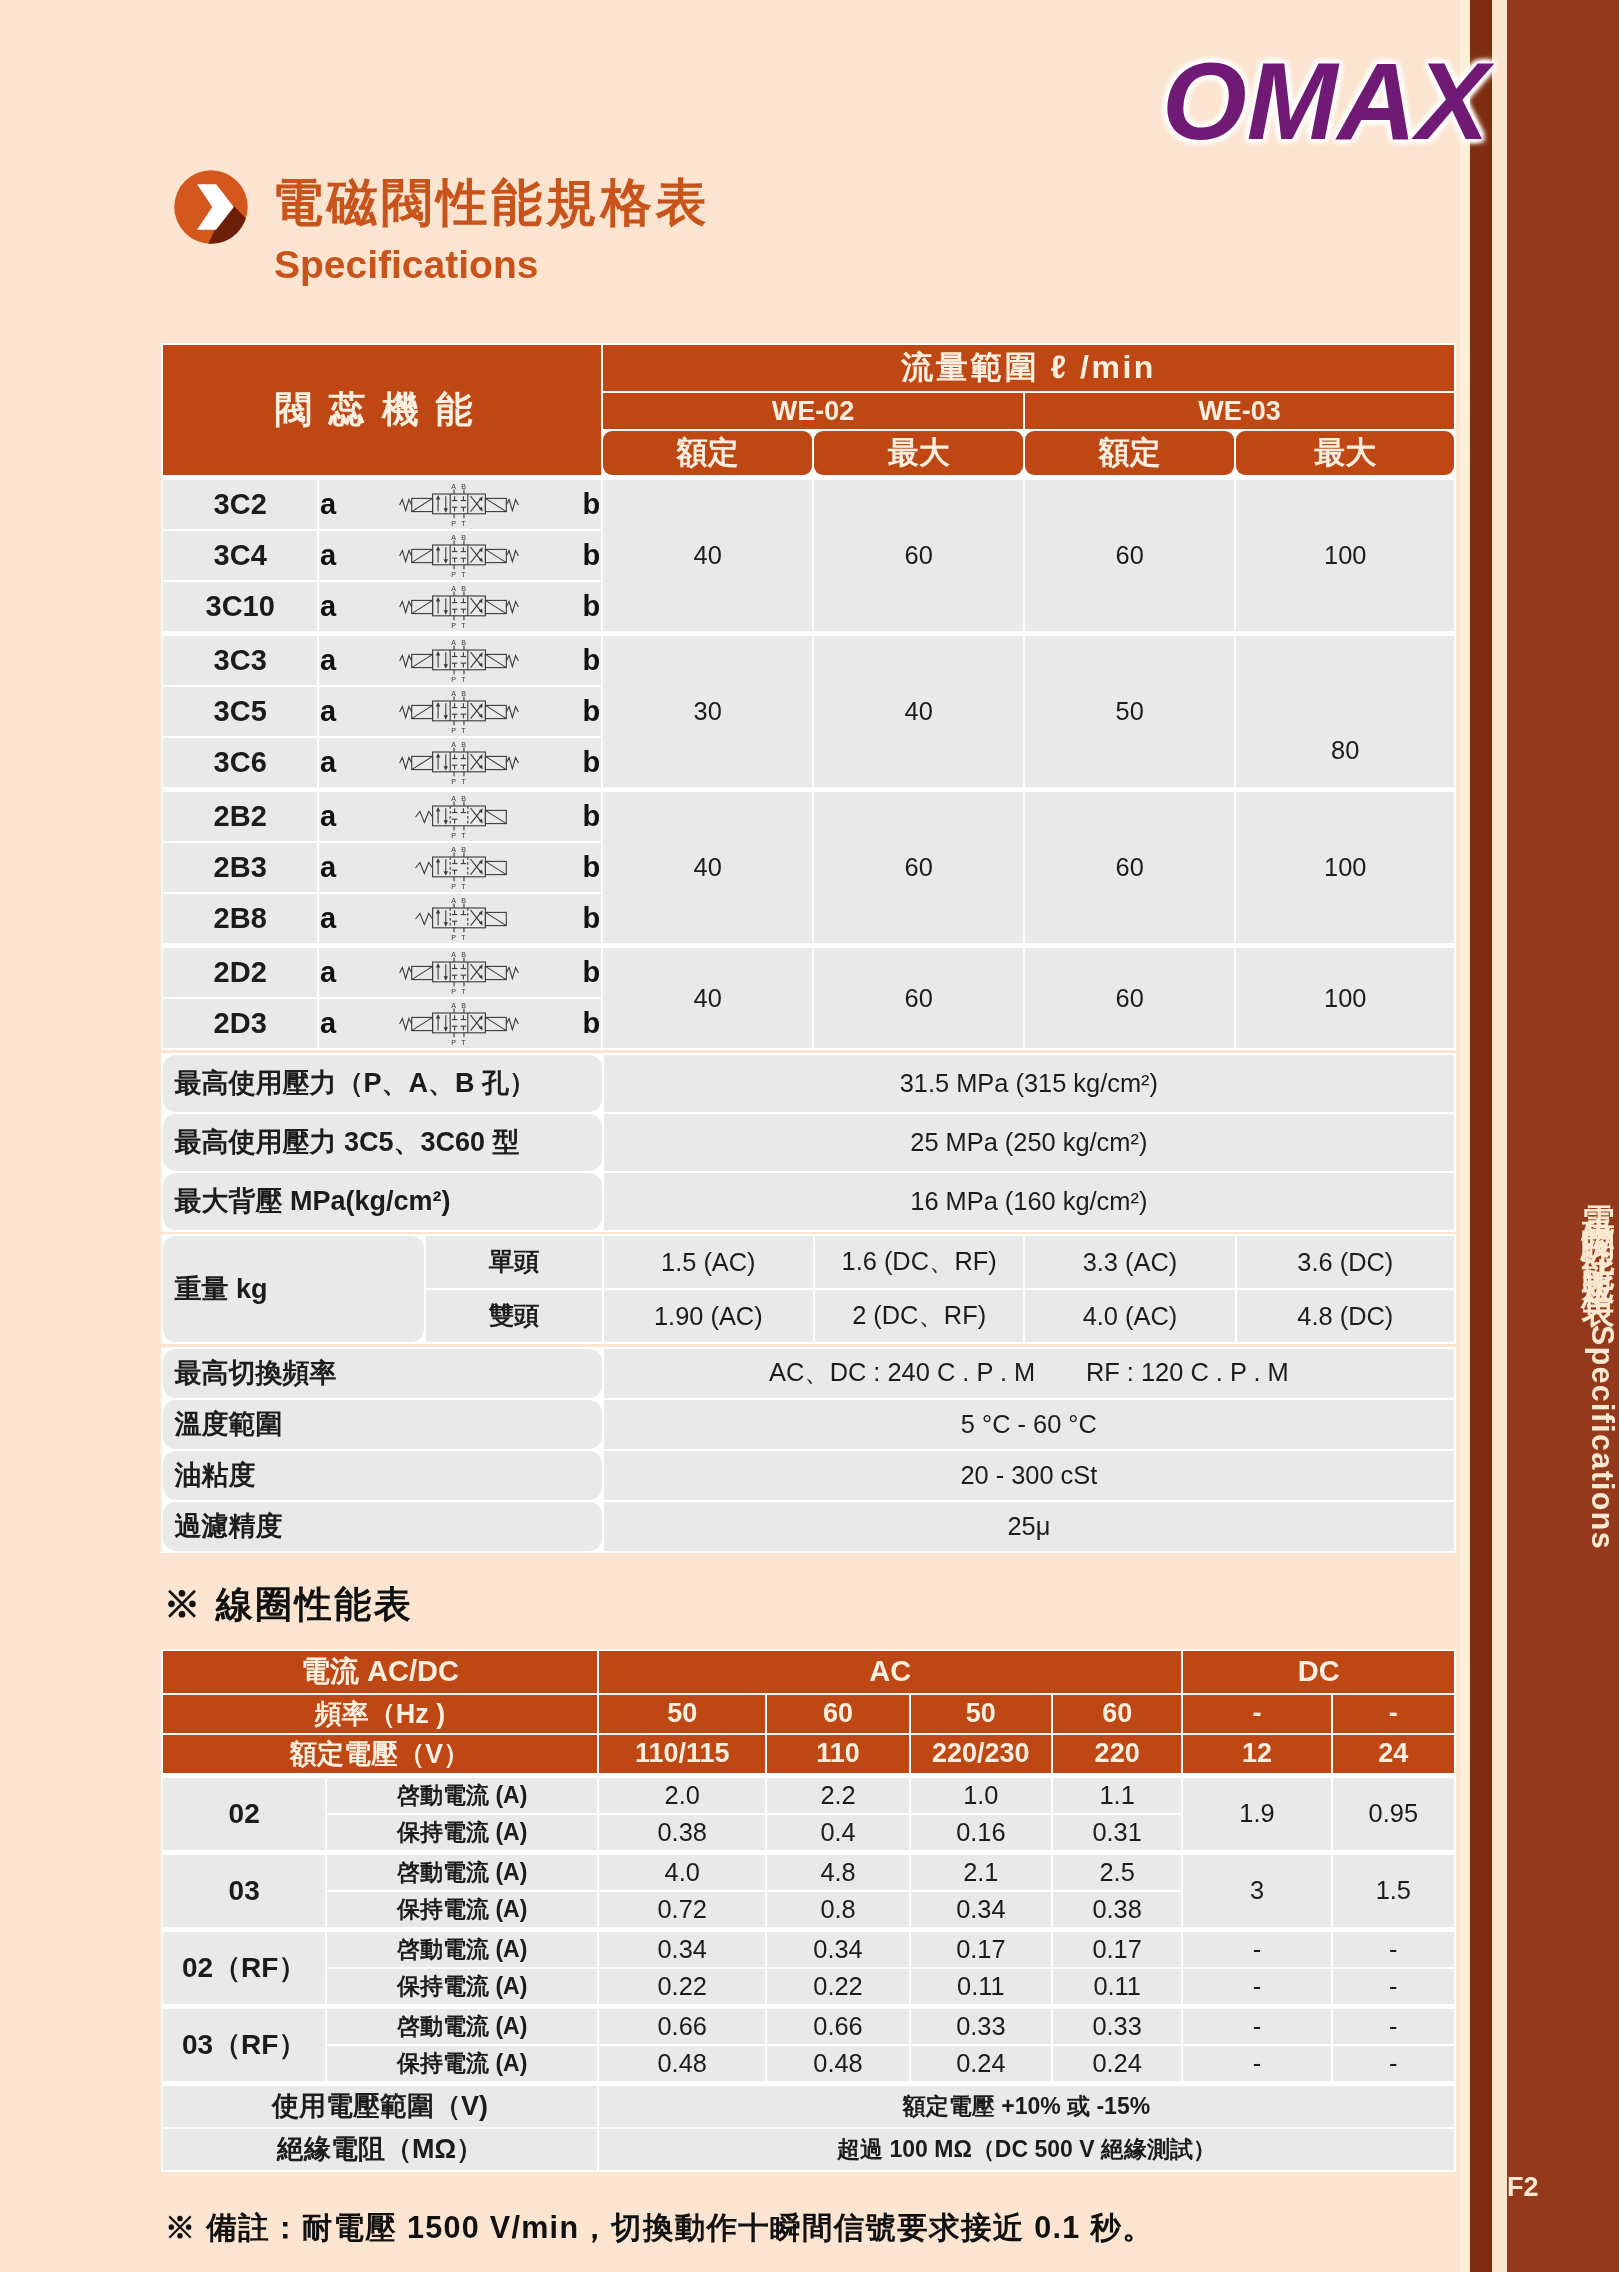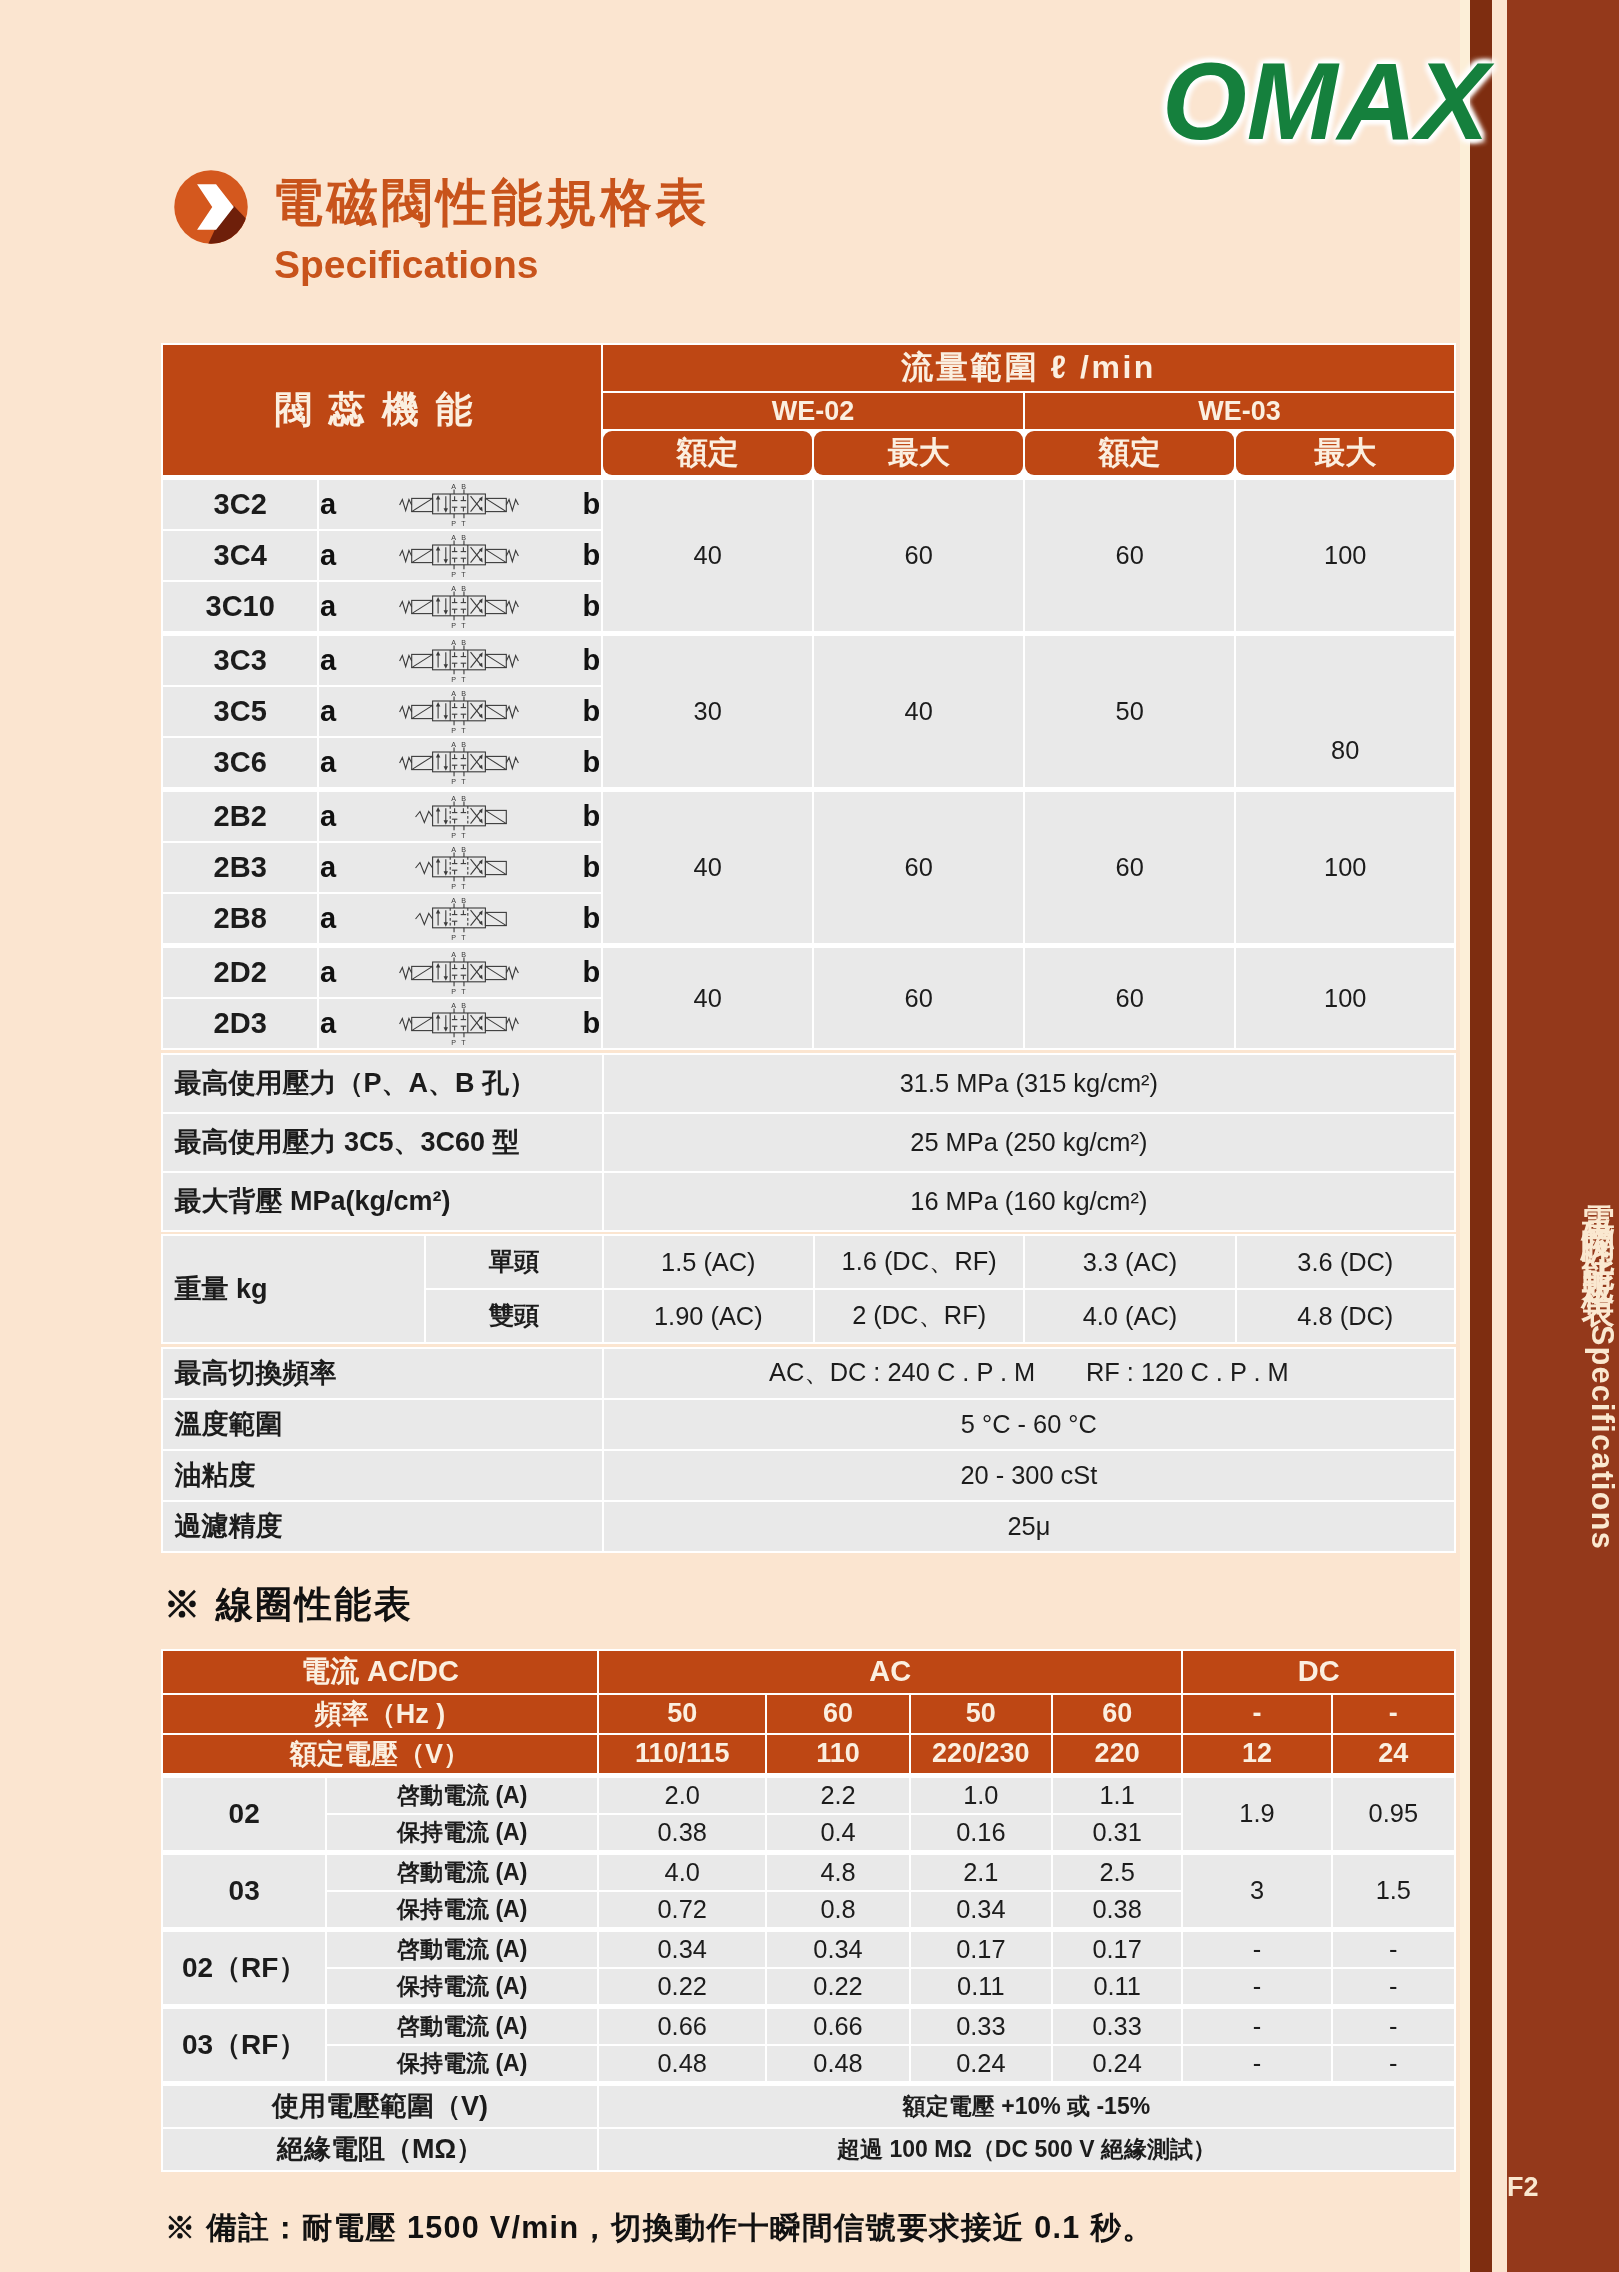--- a/index.html
+++ b/index.html
@@ -13,21 +13,21 @@
   .side-text{position:absolute; left:1507px; top:698px; width:113px; height:1333px;
              writing-mode:vertical-rl; color:#FAE8D0; display:flex; justify-content:center;}
   .side-cjk{text-orientation:upright; font-size:33px; letter-spacing:12.7px; font-weight:bold;}
   .side-en{text-orientation:sideways; font-size:30.5px; font-weight:bold; margin-top:44px; letter-spacing:1.3px;}
   .page-num{position:absolute; left:1507px; top:2172px; width:113px; text-align:left;
             color:#FAE8D0; font-size:27px; font-weight:bold;}
 
   
   .logo{position:absolute; left:1162px; top:38px; z-index:5;
         font-size:109px; font-weight:900; font-style:italic; letter-spacing:0px;
-        color:#15803d;
+        color:#701a75;
         text-shadow:0 0 5.1px #FFF,0 0 5.1px #FFF,0 0 9px #FFF,3.2px 3.2px 5.7px #FFF,-3.2px -3.2px 5.7px #FFF,3.2px -3.2px 5.7px #FFF,-3.2px 3.2px 5.7px #FFF;}
 
   
   .title-icon{position:absolute; left:173px; top:169px; width:76px; height:76px;}
   .title-cjk{position:absolute; left:272px; top:169px; font-size:51px; font-weight:bold; color:#C8531B; letter-spacing:3.8px;}
   .title-en{position:absolute; left:274px; top:243px; font-size:39px; font-weight:bold; color:#C8531B;}
 
   
   .content{position:absolute; left:161px; top:343px; width:1295px;}
   table{border-collapse:separate; border-spacing:2.5px; background:#FFFFFF; width:100%; table-layout:fixed; margin:0 0 2.5px 0;}
@@ -37,21 +37,21 @@
   .flowhead{font-size:32px; letter-spacing:2.5px;}
   .we{font-size:27px;}
   .subhead{font-size:31px; font-weight:bold;border-radius:9px;}
   .model{font-size:29px; font-weight:bold;}
   .valrow td{height:47px;}
   .gsep td{border-top:3.8px solid #fff;}
   .symcell{padding:0;}
   .symwrap{display:flex; align-items:center; justify-content:center; gap:15.2px;}
   .ab{font-size:29px; font-weight:bold; color:#111;}
   .valve{width:216px; height:44px;}
-  .lbl{text-align:left; padding-left:11.4px; font-weight:bold; font-size:27px;}
+  .lbl{text-align:left; padding-left:11.4px; font-weight:bold; font-size:27px;border-radius:13px;}
   .infoA td{height:55px;}
   .weightT td{height:50px;}
   .infoB td{height:47px;}
   .val{font-size:25.4px;}
 
   .coil-title{font-size:37px; font-weight:bold; color:#111; margin:27px 0 19px 2.5px; letter-spacing:2.5px;}
   .coil tr.ch1 td{height:36px; font-size:29px;}
   .coil tr.ch2 td{height:33px; font-size:27px;}
   .coil tr.ch3 td{height:33px; font-size:27px;}
   .coil td{height:33px;}

